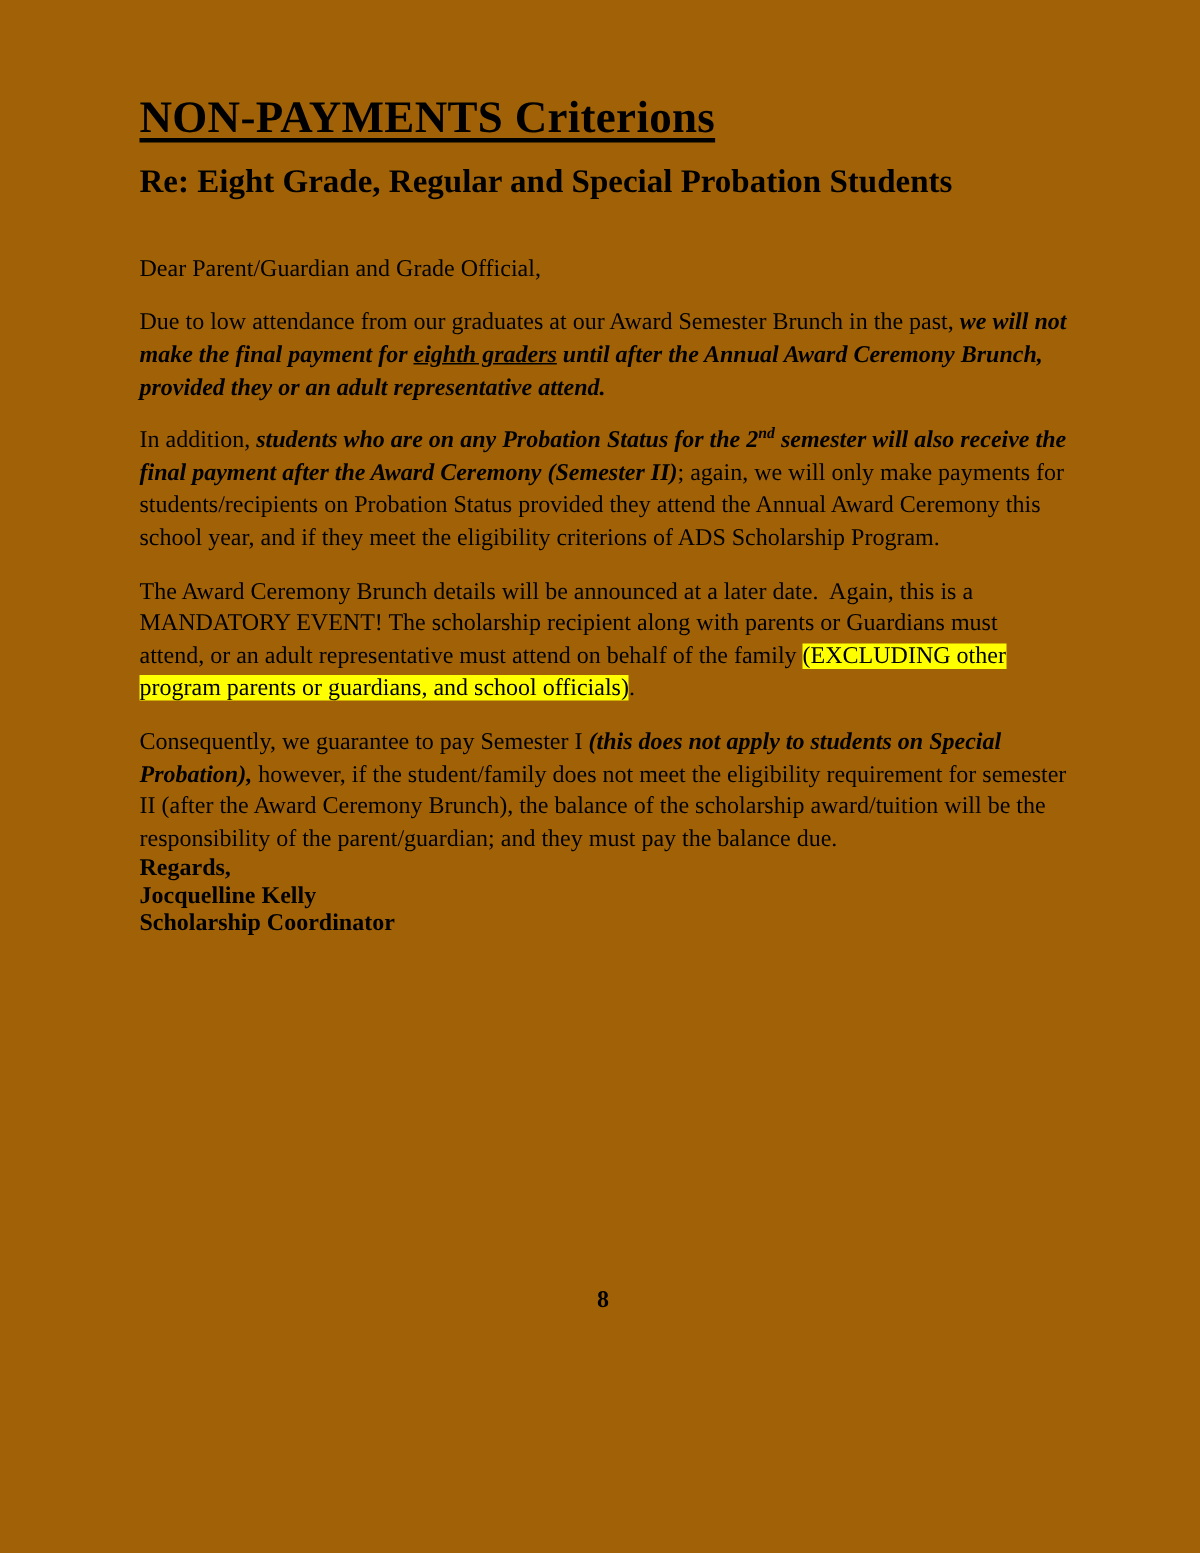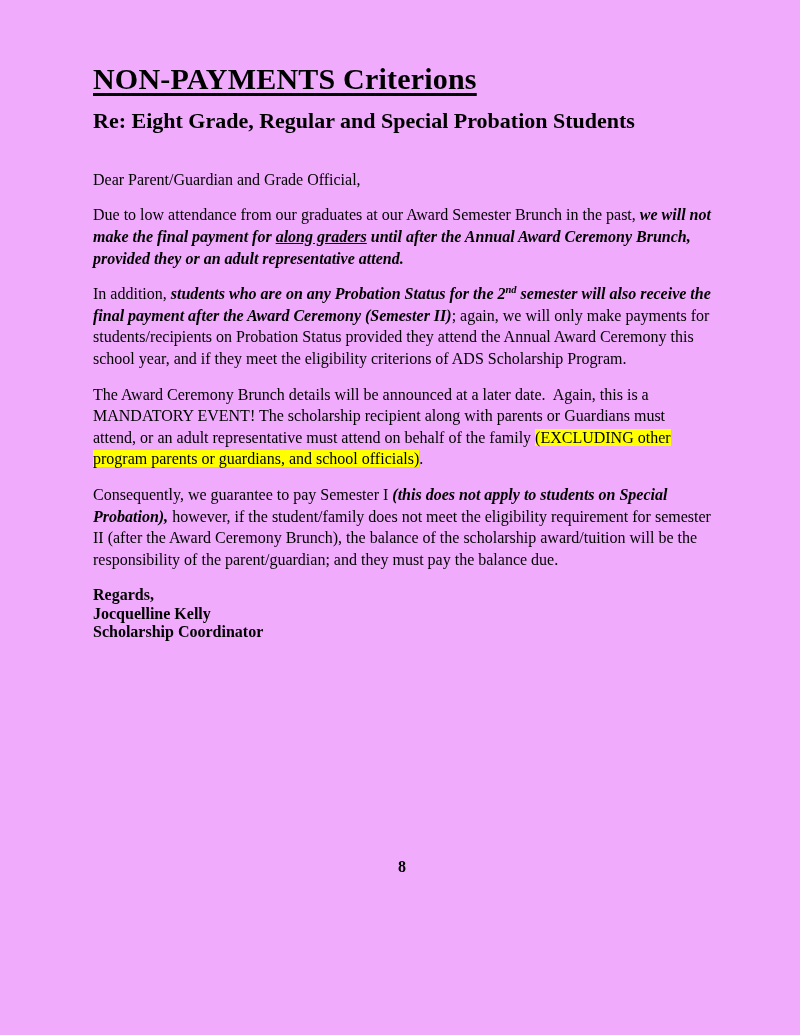--- a/index.html
+++ b/index.html
@@ -1,21 +1,21 @@
 <!DOCTYPE html>
 <html><head>
 <meta charset="utf-8">
 <style>
   * { margin: 0; padding: 0; box-sizing: border-box; }
   html, body { background: #ffffff; }
   .page {
     position: relative;
     width: 800px;
     height: 1035px;
-    background: #f0abfc;
+    background: #a16207;
     font-family: "Liberation Serif", serif;
     color: #000000;
     overflow: hidden;
   }
   .content {
     padding: 62px 95px 0 93px;
   }
   .title {
     font-size: 30px;
     font-weight: bold;
@@ -46,21 +46,21 @@
     font-size: 16px;
     line-height: 21.6px;
     width: 618px;
   }
   .bi { font-weight: bold; font-style: italic; }
   .b  { font-weight: normal; }
   .u  { text-decoration: underline; }
   .hl { background: #ffff00; }
   sup.sm { font-size: 10.5px; vertical-align: super; line-height: 0; }
   .signature {
-    margin-top: 16px;
+    margin-top: 0;
     font-size: 16px;
     font-weight: bold;
     line-height: 18.5px;
     width: 618px;
   }
   .page-footer {
     position: absolute;
     left: 93px;
     top: 858px;
     width: 618px;
@@ -74,21 +74,21 @@
 
 <div class="page">
   <div class="content">
 
     <div class="title"><span class="underline-wrap">NON-PAYMENTS Criterions</span></div>
 
     <div class="subtitle">Re: Eight Grade, Regular and Special Probation Students</div>
 
     <p class="greeting">Dear Parent/Guardian and Grade Official,</p>
 
-    <p class="body-para"><span>Due to low attendance from our graduates at our Award Semester Brunch in the past, </span><span class="bi">we will not make the final payment for </span><span class="bi u">along graders</span><span class="bi"> until after the Annual Award Ceremony Brunch, provided they or an adult representative attend.</span></p>
+    <p class="body-para"><span>Due to low attendance from our graduates at our Award Semester Brunch in the past, </span><span class="bi">we will not make the final payment for </span><span class="bi u">eighth graders</span><span class="bi"> until after the Annual Award Ceremony Brunch, provided they or an adult representative attend.</span></p>
 
     <p class="body-para"><span>In addition, </span><span class="bi">students who are on any Probation Status for the 2</span><sup class="sm bi">nd</sup><span class="bi"> semester will also receive the final payment after the Award Ceremony (Semester II)</span><span>; again, we will only make payments for students/recipients on Probation Status provided they attend the Annual Award Ceremony this school year, and if they meet the eligibility criterions of ADS Scholarship Program.</span></p>
 
     <p class="body-para b"><span>The Award Ceremony Brunch details will be announced at a later date.&nbsp; Again, this is a MANDATORY EVENT! The scholarship recipient along with parents or Guardians must attend, or an adult representative must attend on behalf of the family </span><span class="hl">(EXCLUDING other program parents or guardians, and school officials)</span><span>.</span></p>
 
     <p class="body-para"><span>Consequently, we guarantee to pay Semester I </span><span class="bi">(this does not apply to students on Special Probation),</span><span class="b"> however, if the student/family does not meet the eligibility requirement for semester II (after the Award Ceremony Brunch), the balance of the scholarship award/tuition will be the responsibility of the parent/guardian; and they must pay the balance due.</span></p>
 
     <div class="signature">
       <div>Regards,</div>
       <div>Jocquelline Kelly</div>

